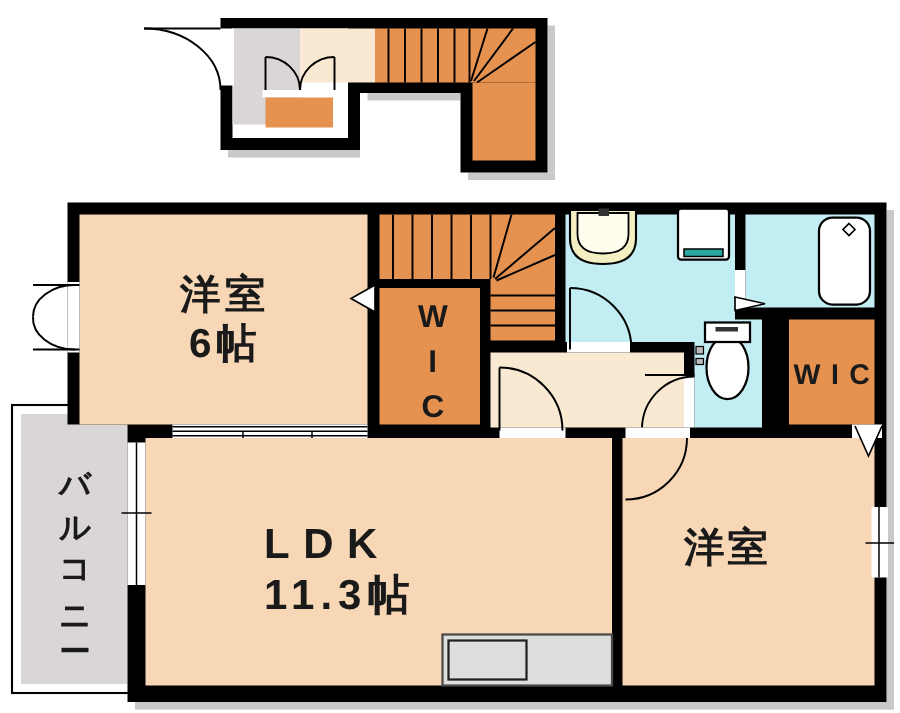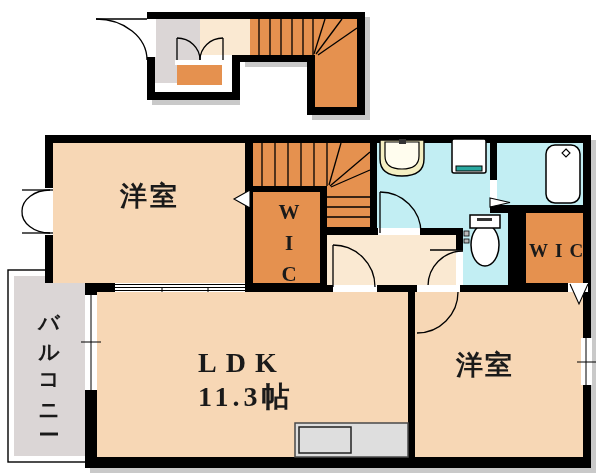--- a/index.html
+++ b/index.html
@@ -1,18 +1,18 @@
 <!DOCTYPE html>
 <html style="--c-wall: #000000; --c-orange: #E5914F; --c-peach: #F7D7B5; --c-pale: #FAE9D2; --c-gray: #DBD6D6; --c-cyan: #C2EEF3; --c-cream: #F4EFC2; --c-teal: #2AA8A0; --c-counter: #DEDEDE; --c-shadow: #C9C9C9;"><head>
 <meta charset="utf-8">
 <style>
   html,body{margin:0;padding:0;background:#fff;}
   #canvas{
     position:relative;width:600px;height:475px;background:#fff;overflow:hidden;
-    font-family:Liberation Serif, serif;color:#111;
+    font-family:Liberation Sans, sans-serif;color:#111;
   }
   #plan-svg{position:absolute;left:0;top:0;}
   .lbl{position:absolute;color:#1a1a1a;font-weight:bold;white-space:nowrap;}
   .lbl .ln1,.lbl .ln2{display:block;}
   .vert{writing-mode:vertical-rl;text-orientation:upright;}
   
   .w{fill:var(--c-wall);}
   .orange{fill:var(--c-orange);}
   .peach{fill:var(--c-peach);}
   .pale{fill:var(--c-pale);}
@@ -200,25 +200,26 @@
       </g>
       <g>
         <rect class="ctr" x="295" y="423" width="113" height="34"></rect>
         <rect x="299" y="427" width="52" height="26" fill="none" stroke="#222" stroke-width="1.5"></rect>
       </g>
     </g>
   </svg>
 
   <div class="lbl" style="left:70px;top:180px;width:160px;text-align:center;font-size:27px;line-height:33px;letter-spacing:3px;">
     <span class="ln1">洋室</span>
+    <span class="ln2">6帖</span>
   </div>
 
   <div class="lbl vert" style="left:276px;top:200px;height:90px;font-size:21px;letter-spacing:7px;">WIC</div>
 
-  <div class="lbl" style="left:198px;top:346px;font-size:28px;line-height:34px;">
+  <div class="lbl" style="left:176px;top:346px;font-size:28px;line-height:34px;">
     <span class="ln1" style="letter-spacing:9px;">LDK</span>
     <span class="ln2" style="letter-spacing:4px;text-align:right;">11.3帖</span>
   </div>
 
   <div class="lbl" style="left:456px;top:348px;font-size:27px;line-height:34px;letter-spacing:2px;">
     <span class="ln1">洋室</span>
   </div>
 
   <div class="lbl" style="left:529px;top:240px;font-size:19px;letter-spacing:7px;">WIC</div>
 

